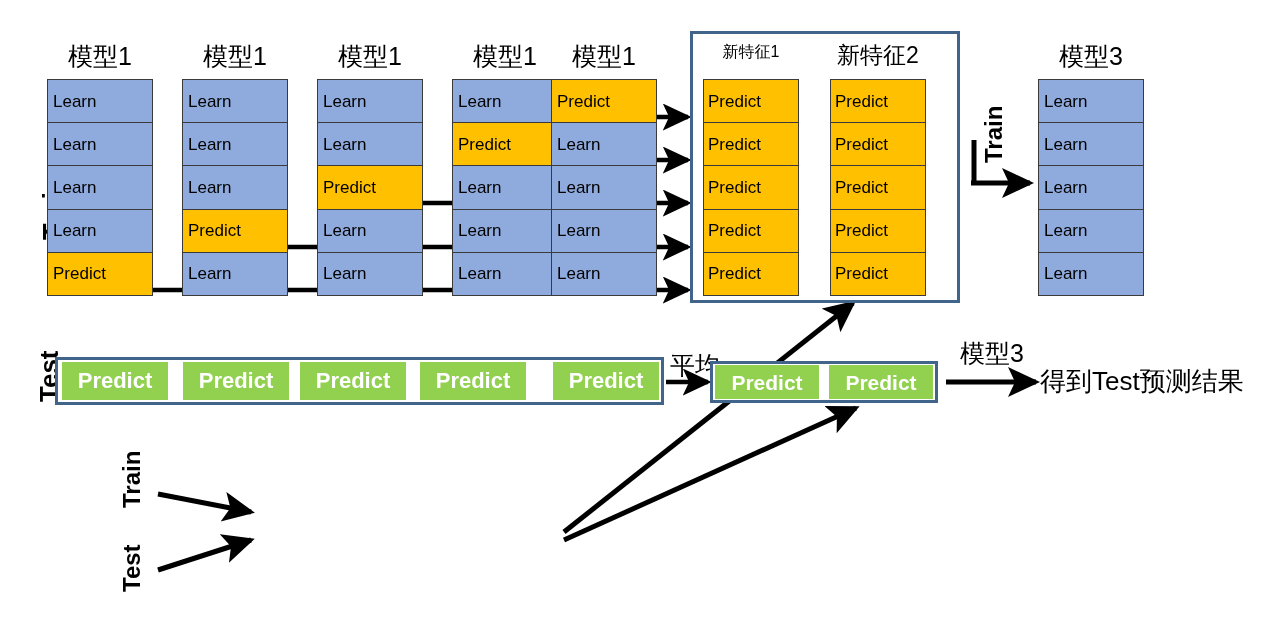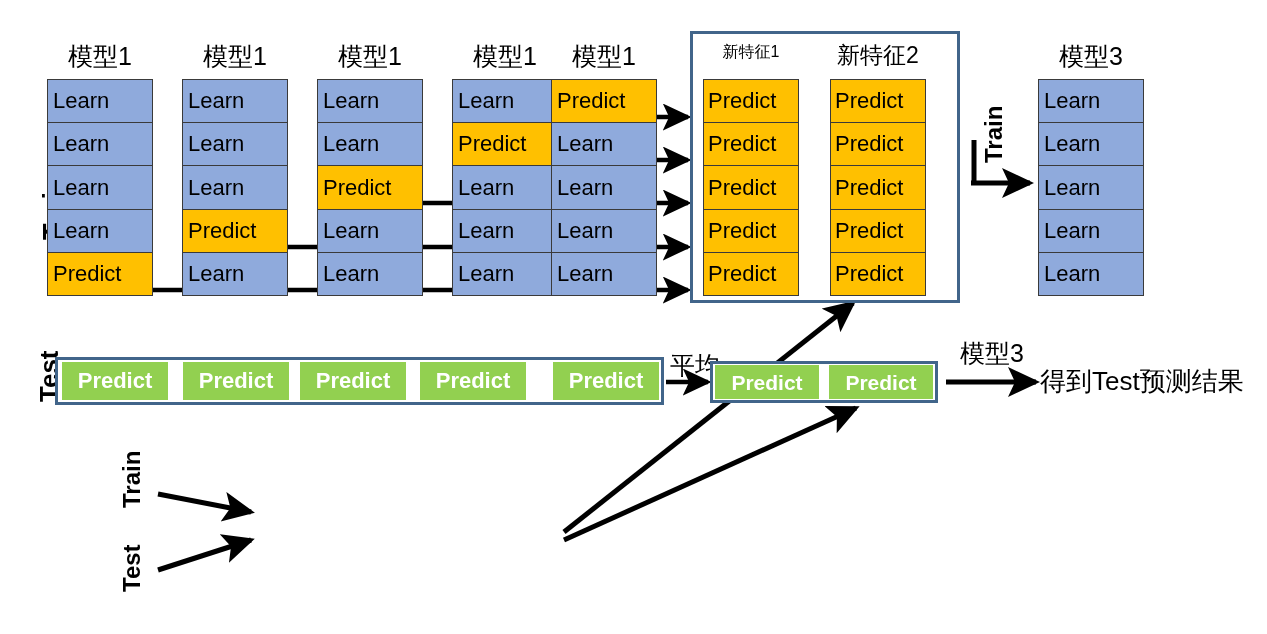--- a/index.html
+++ b/index.html
@@ -38,21 +38,21 @@
     border: 1px solid #3a3a3a;
     display: flex;
     flex-direction: column;
   }
   .cell {
     flex: 1 1 0;
     border-bottom: 1px solid #3a3a3a;
     display: flex;
     align-items: center;
     padding-left: 5px;
-    font-size: 22px;
+    font-size: 17px;
     color: #000;
     line-height: 1;
     white-space: nowrap;
     overflow: visible;
   }
   .cell:last-child { border-bottom: none; }
   .cell.learn  { background: #8FAADC; }
   .cell.predict{ background: #FFC000; }
 
   

